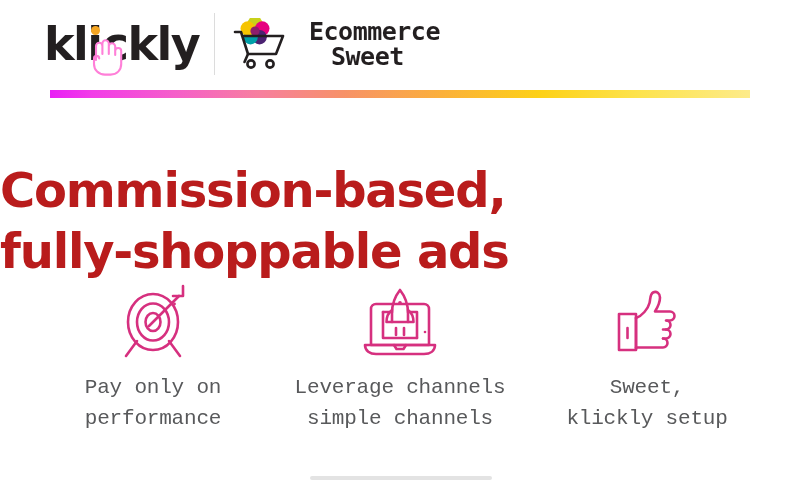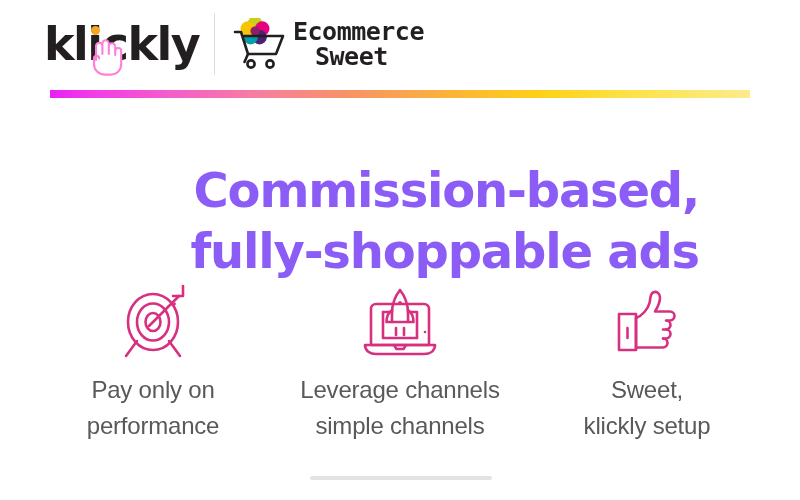--- a/index.html
+++ b/index.html
@@ -74,21 +74,21 @@
     height: 62px;
     background: #dcdcdc;
     margin-left: 18px;
     margin-right: 18px;
     flex: 0 0 auto;
   }
 
   .logo-ecom {
     display: flex;
     align-items: center;
-    gap: 4px;
+    gap: 20px;
   }
   .ecom-mark {
     width: 58px;
     height: 52px;
     flex: 0 0 auto;
   }
   .ecom-text {
     font-family: "DejaVu Sans Mono", monospace;
     font-size: 25px;
     font-weight: 700;
@@ -119,27 +119,27 @@
        #fde34c 84%,
        #fdeb8a 100%);
   }
 
   
   .headline {
     position: absolute;
     left: 0;
     top: 128px;
     width: 699px;
-    text-align: right;
+    text-align: left;
     font-family: "DejaVu Sans", sans-serif;
     font-size: 48px;
     font-weight: 700;
     letter-spacing: -1.2px;
     line-height: 1.26;
-    color: #8b5cf6;
+    color: #b91c1c;
   }
   .headline .hl-line {
     display: block;
   }
 
   
   .features {
     position: absolute;
     left: 30px;
     top: 288px;
@@ -155,22 +155,22 @@
     align-items: center;
   }
   .feature-icon {
     height: 68px;
     display: flex;
     align-items: center;
     justify-content: center;
     margin-bottom: 16px;
   }
   .feature-label {
-    font-family: Liberation Sans, sans-serif;
-    font-size: 24px;
+    font-family: Liberation Mono, monospace;
+    font-size: 21px;
     font-weight: 400;
     color: #58595b;
     text-align: center;
     line-height: 1.48;
     letter-spacing: -0.2px;
   }
   .feature-label .fl-line {
     display: block;
   }
 

